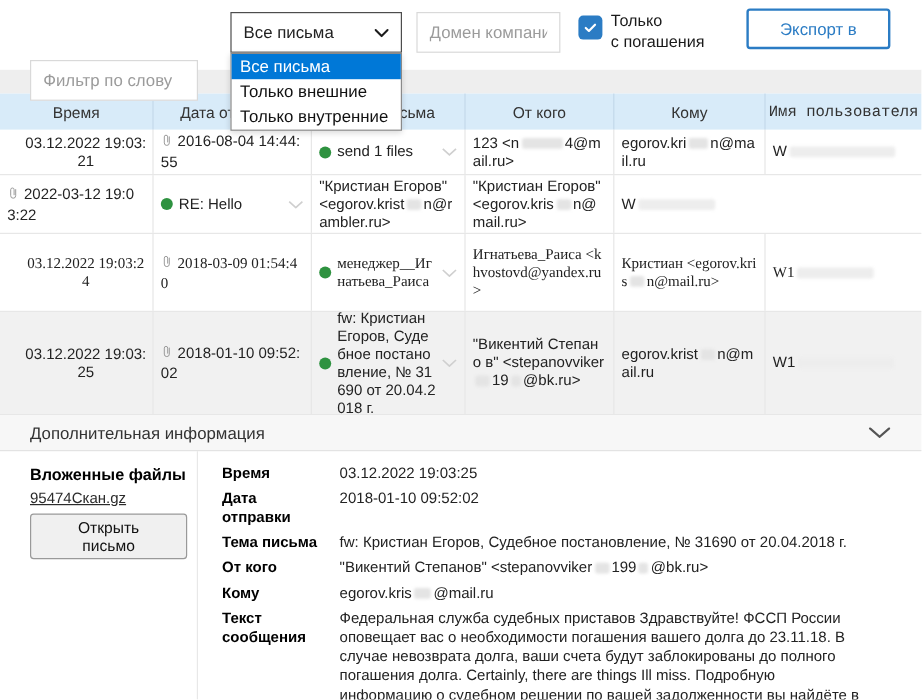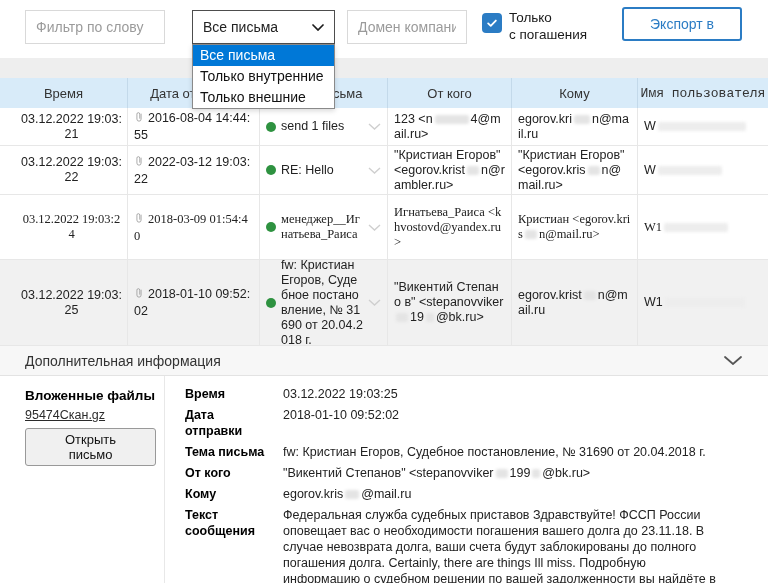--- a/index.html
+++ b/index.html
@@ -4,21 +4,21 @@
 <style>
   * { margin:0; padding:0; box-sizing:border-box; }
   html,body { width:768px; height:583px; overflow:hidden; background:#fff;
     font-family:"Liberation Sans","DejaVu Sans",sans-serif; color:#222; }
 
   
   .toolbar { position:relative; height:58px; background:#fff; }
   .tb-input { position:absolute; top:10px; height:34px; border:1px solid #d9d9d9;
     padding:0 10px; font-size:14px; font-family:inherit; color:#222; outline:none; }
   .tb-input::placeholder { color:#9b9b9b; }
-  #filter-input { left:25px; width:140px; }
+  #filter-input { left:25px; width:140px;margin-top:40px; }
   #domain-input { left:347px; width:120px; }
 
   .sel { position:absolute; left:192px; top:10px; width:143px; height:34px;
     border:1px solid #4d4d4d; background:#fff; display:flex; align-items:center;
     padding:0 10px; font-size:14px; cursor:default; }
   .sel-val { flex:1; }
   .dd-list { position:absolute; left:192px; top:44px; width:143px; background:#fff;
     border:1px solid #8a8a8a; z-index:30; box-shadow:0 2px 5px rgba(0,0,0,.15); }
   .dd-opt { font-size:14px; padding:1px 7px; line-height:19px; color:#111; }
   .dd-opt.hl { background:#0078d7; color:#fff; }
@@ -85,22 +85,22 @@
     <span class="sel-val">Все письма</span>
     <span style="display:flex">
       <svg width="12" height="7" viewBox="0 0 12 7">
           <path d="M1 1 L6 6 L11 1" stroke="#1c1c1c" stroke-width="1.7" fill="none" stroke-linecap="round"></path>
         </svg>
     </span>
   </div>
 
   <div class="dd-list">
     <div class="dd-opt hl">Все письма</div>
+    <div class="dd-opt">Только внешние</div>
     <div class="dd-opt">Только внутренние</div>
-    <div class="dd-opt">Только внешние</div>
   </div>
 
   <input class="tb-input" id="domain-input" placeholder="Домен компании" style="">
 
   <div class="chk">
     <span style="display:flex">
       <svg width="14" height="14" viewBox="0 0 20 20">
           <path d="M4.5 10.5 L8.2 14 L15.5 6.5" stroke="#fff" stroke-width="2.6" fill="none" stroke-linecap="round" stroke-linejoin="round"></path>
         </svg>
     </span>
@@ -148,23 +148,20 @@
       </div>
     <div class="td">
         <span class="cw"><span>egorov.kri</span><span class="rd" style="width:16px"></span><span>n@mail.ru</span></span>
       </div>
     <div class="td">
         <span class="cw"><span>W</span><span class="rd lt" style="width:88px"></span></span>
       </div>
   </div>
 
   <div class="tr r2">
-    <div class="td c-time">
-        <span class="cw">03.12.2022 19:03:22</span>
-      </div>
     <div class="td">
         <span class="cw"><span class="clip-ic"><svg width="10" height="14" viewBox="0 0 12 16">
               <path d="M8.5 4 V10.5 A2.5 2.5 0 0 1 3.5 10.5 V4.5 A1.7 1.7 0 0 1 6.9 4.5 V10" stroke="#9a9a9a" stroke-width="1" fill="none"></path>
             </svg></span><span>2022-03-12 19:03:22</span></span>
       </div>
     <div class="td c-subj">
       <span class="dot"></span>
       <span class="subj-t">RE: Hello</span>
       <span class="chev">
           <svg width="13" height="7" viewBox="0 0 13 7">

